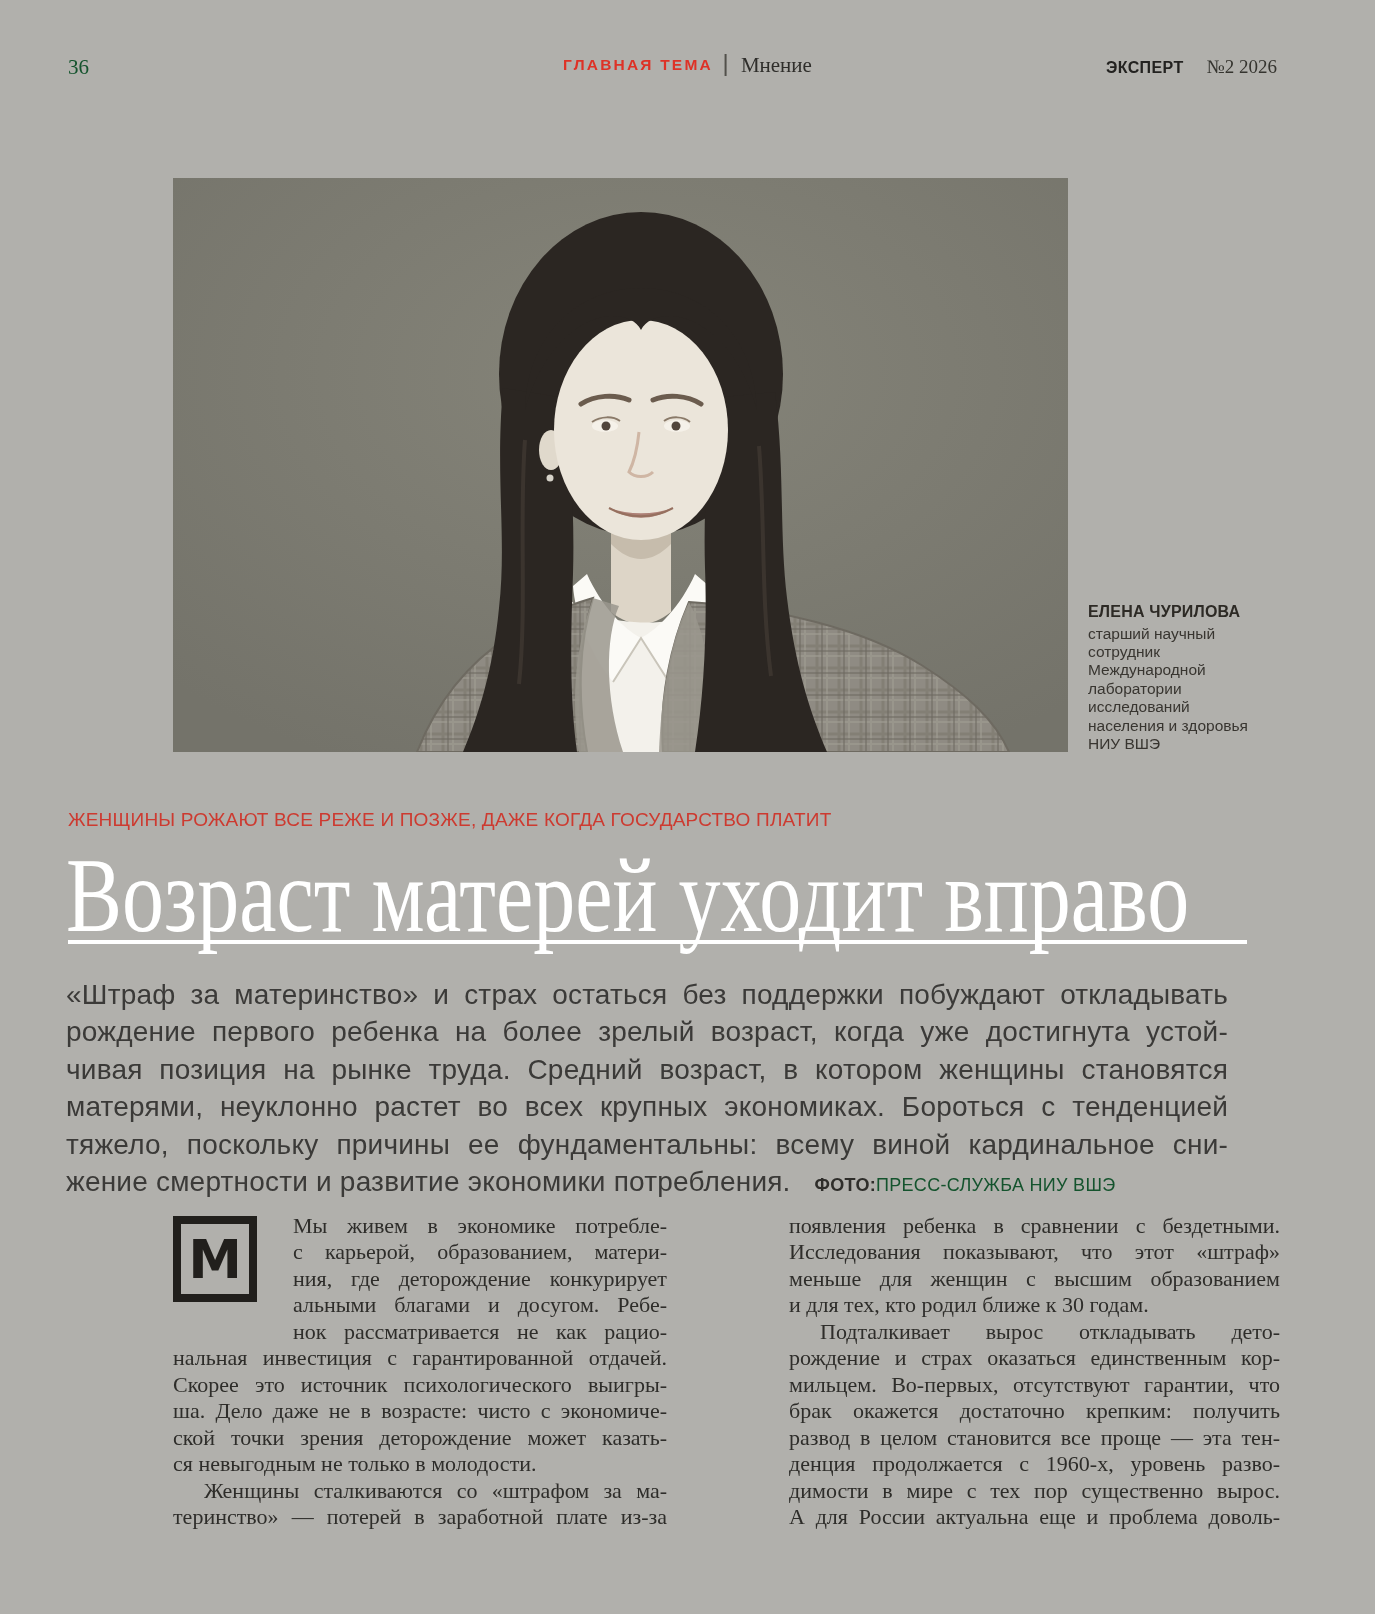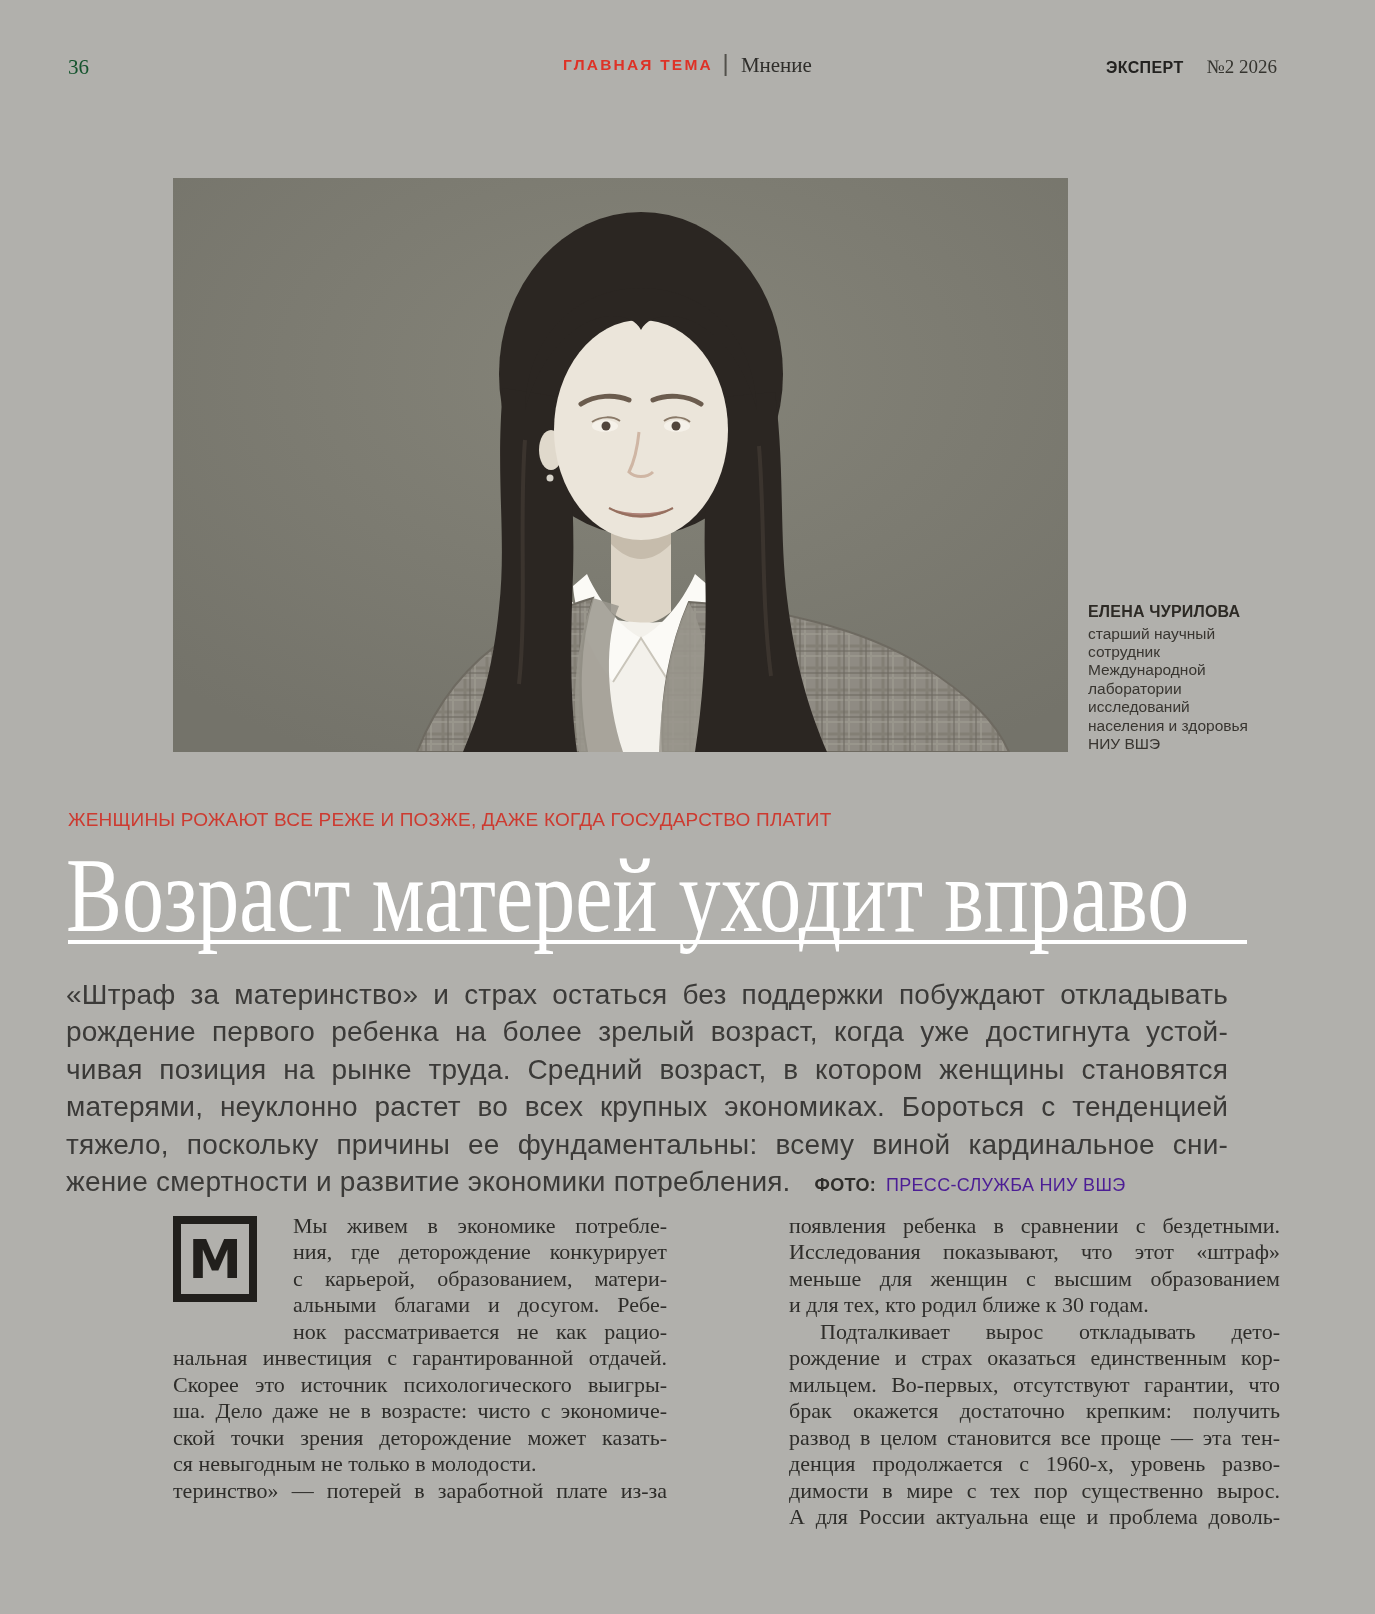--- a/index.html
+++ b/index.html
@@ -73,21 +73,21 @@
   .lede-line{
     font:400 28px/37.4px "Liberation Sans",sans-serif;
     color:#3b3a38;letter-spacing:.2px;
     text-align:justify;text-align-last:justify;
   }
   .lede-line.last{text-align-last:left;white-space:nowrap;}
   .credit-label{
     font:700 18px "Liberation Sans",sans-serif;color:#2e2d2a;
     margin-left:24px;letter-spacing:.3px;
   }
-  .credit{font:400 18px "Liberation Sans",sans-serif;color:#4c1d95;margin-left:10px;letter-spacing:.3px;}
+  .credit{font:400 18px "Liberation Sans",sans-serif;color:#14532d;margin-left:0;letter-spacing:.3px;}
 
   
   .dropcap{
     position:absolute;left:173px;top:1216px;width:84px;height:86px;
     border:8px solid #211f1c;box-sizing:border-box;
     display:flex;align-items:center;justify-content:center;
   }
   .dropcap span{
     font:700 54px/54px "DejaVu Sans",sans-serif;color:#211f1c;
     transform:translateY(1px);
@@ -202,29 +202,30 @@
       <span>жение смертности и развитие экономики потребления.</span><span class="credit-label">ФОТО:</span><span class="credit">ПРЕСС-СЛУЖБА НИУ ВШЭ</span>
     </div>
   </div>
 
   <div class="dropcap">
     <span>М</span>
   </div>
 
   <div class="col col-left">
     <div class="bl wrap">Мы живем в экономике потребле-</div>
+    <div class="bl wrap">с карьерой, образованием, матери-</div>
     <div class="bl wrap">ния, где деторождение конкурирует</div>
-    <div class="bl wrap">с карьерой, образованием, матери-</div>
     <div class="bl wrap">альными благами и досугом. Ребе-</div>
     <div class="bl wrap">нок рассматривается не как рацио-</div>
     <div class="bl">нальная инвестиция с гарантированной отдачей.</div>
     <div class="bl">Скорее это источник психологического выигры-</div>
     <div class="bl">ша. Дело даже не в возрасте: чисто с экономиче-</div>
     <div class="bl">ской точки зрения деторождение может казать-</div>
     <div class="bl end">ся невыгодным не только в молодости.</div>
+    <div class="bl indent">Женщины сталкиваются со «штрафом за ма-</div>
     <div class="bl">теринство» — потерей в заработной плате из-за</div>
   </div>
 
   <div class="col col-right">
     <div class="bl">появления ребенка в сравнении с бездетными.</div>
     <div class="bl">Исследования показывают, что этот «штраф»</div>
     <div class="bl">меньше для женщин с высшим образованием</div>
     <div class="bl end">и для тех, кто родил ближе к 30 годам.</div>
     <div class="bl indent">Подталкивает вырос откладывать дето-</div>
     <div class="bl">рождение и страх оказаться единственным кор-</div>

